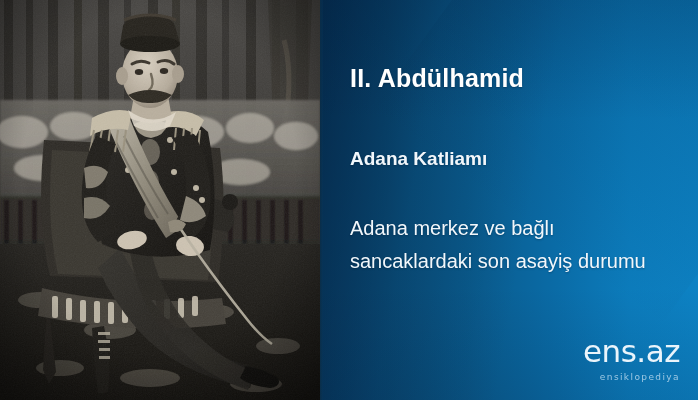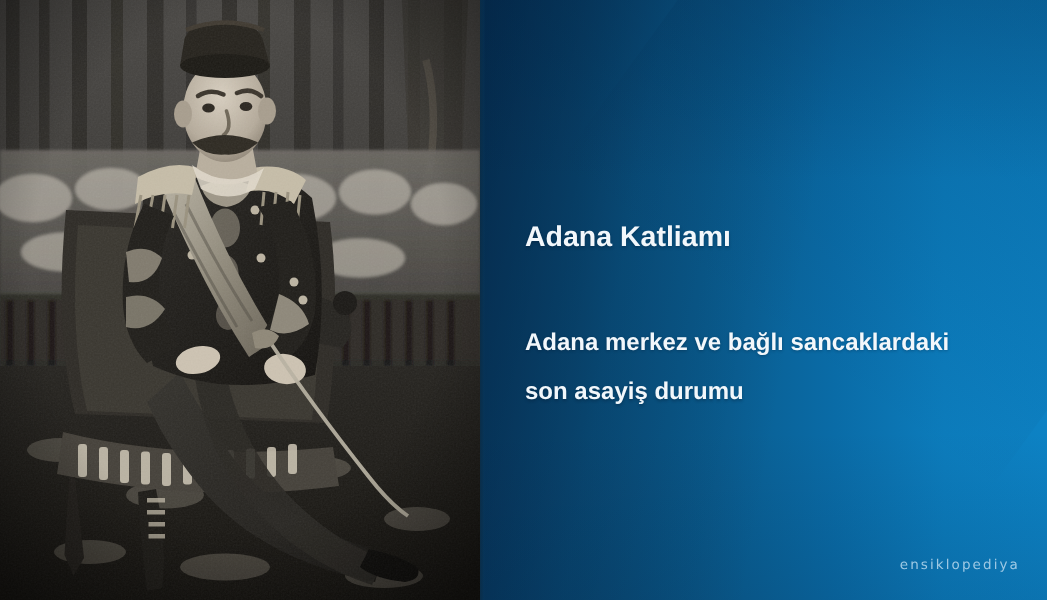--- a/index.html
+++ b/index.html
@@ -104,22 +104,22 @@
     font-weight: bold;
     color: #f2f7fb;
     white-space: nowrap;
     text-shadow: 0 1px 2px rgba(0,20,40,0.30);
   }
   .body-block {
     position: absolute;
     top: 212px;
     left: 0;
     width: 312px;
-    font-size: 16px;
-    font-weight: bold;
+    font-size: 20px;
+    font-weight: normal;
     line-height: 33px;
     color: #f2f7fb;
     text-shadow: 0 1px 2px rgba(0,20,40,0.30);
   }
 
   
   .brand-logo {
     position: absolute;
     right: 18px;
     bottom: 18px;
@@ -375,22 +375,24 @@
 
       <rect x="0" y="0" width="320" height="400" filter="url(#grain)" opacity="0.55"></rect>
       <rect x="0" y="0" width="320" height="400" fill="url(#vig)"></rect>
     </svg>
   </div>
 
   <div class="info-pane">
     <div class="pane-edge"></div>
 
     <div class="text-stack">
+      <div class="title-line">II. Abdülhamid</div>
       <div class="subtitle-line">Adana Katliamı</div>
       <div class="body-block">Adana merkez ve bağlı sancaklardaki son asayiş durumu</div>
     </div>
 
     <div class="brand-logo">
+      <div class="brand-mark">ens.az</div>
       <div class="brand-sub">ensiklopediya</div>
     </div>
   </div>
 
 </div>
 
 </body></html>

